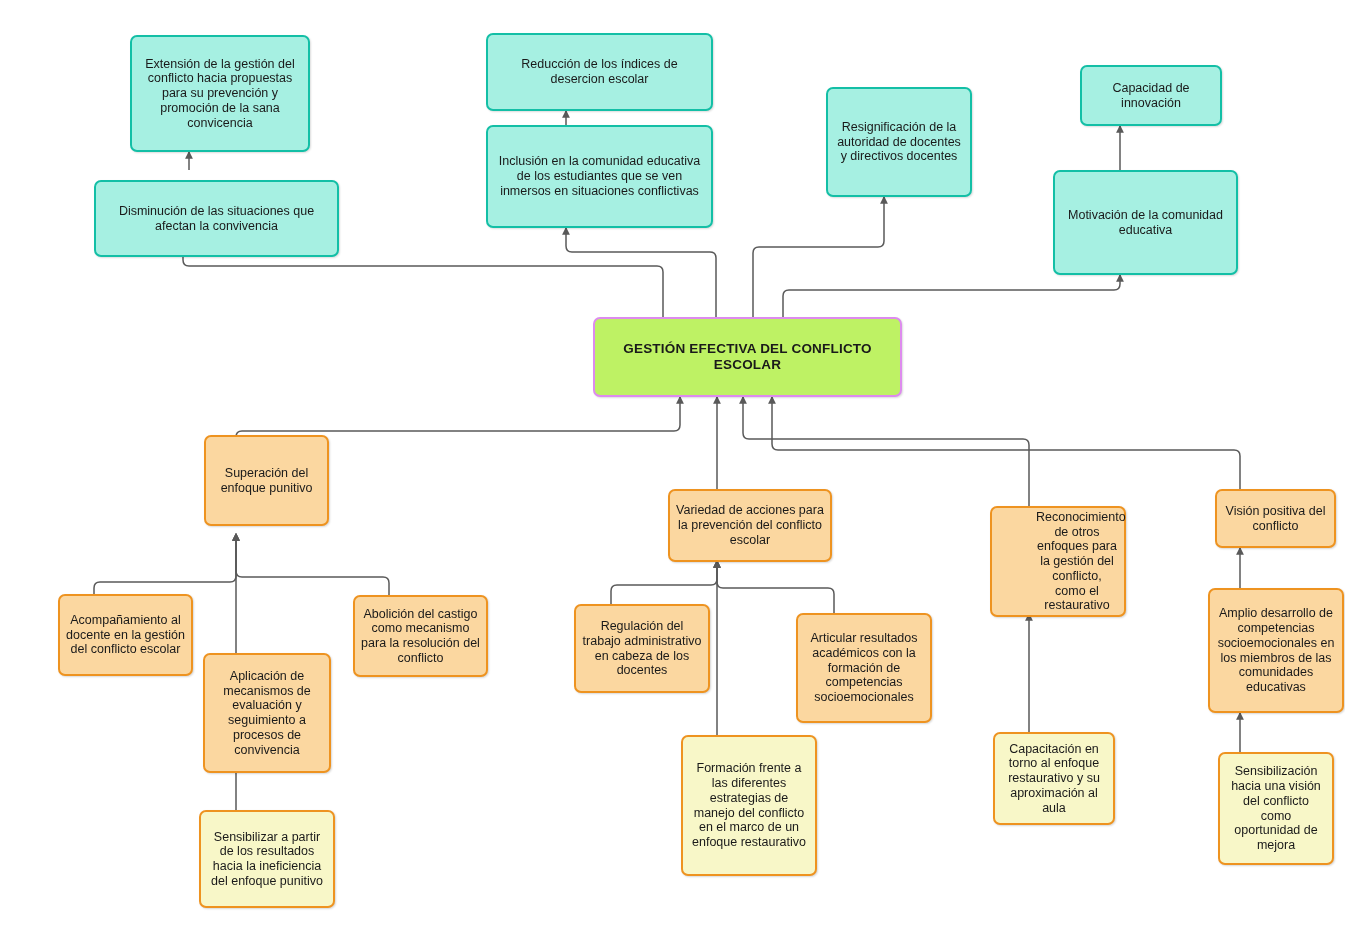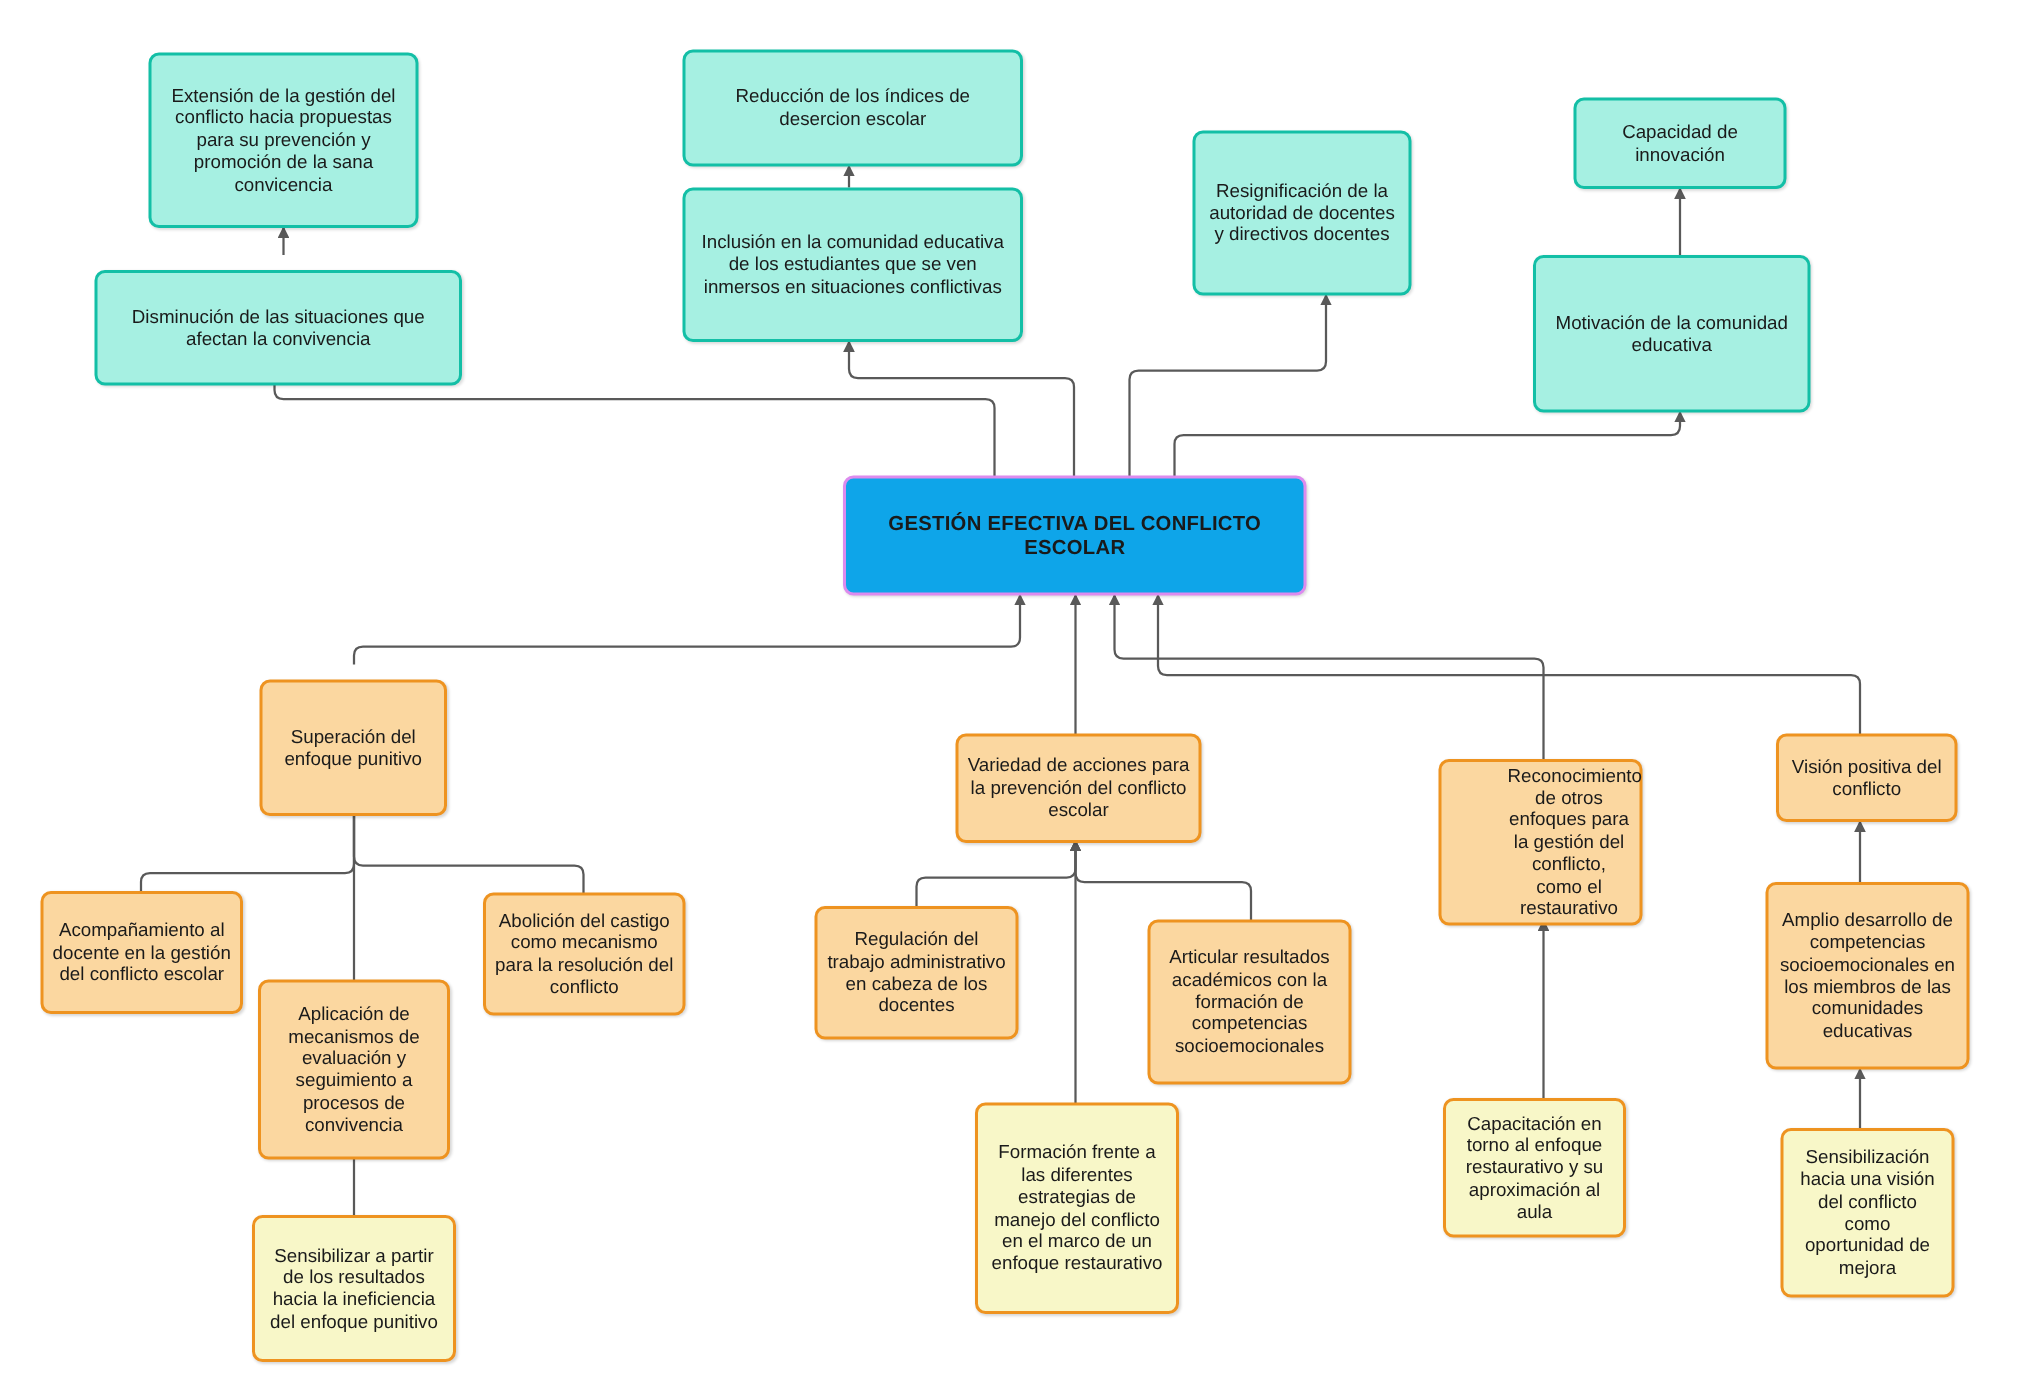--- a/index.html
+++ b/index.html
@@ -29,30 +29,31 @@
     align-items: center;
     justify-content: center;
     text-align: center;
     border-radius: 7px;
     border-width: 2px;
     border-style: solid;
     padding: 4px 6px;
     line-height: 1.18;
     color: #1a1a1a;
     z-index: 2;
+    margin-left: 31px;
   }
   .node .lbl { display: block; width: 100%; }
   .node.teal {
     background: #A6F0E2;
     border-color: #13BFA6;
     font-size: 12.5px;
     box-shadow: 1px 1px 2px rgba(0,0,0,0.14);
   }
   .node.center {
-    background: #0ea5e9;
+    background: #bef264;
     border-color: #DD8BEE;
     font-size: 13.5px;
     font-weight: bold;
     letter-spacing: 0.2px;
     box-shadow: 1px 1px 2px rgba(0,0,0,0.14);
   }
   .node.orange {
     background: #FBD7A0;
     border-color: #EE9320;
     font-size: 12.5px;
@@ -147,21 +148,21 @@
   </div>
 
   <div class="node teal" style="left:1022px; top:170px; width:185px; height:105px;">
     <span class="lbl">Motivación de la comunidad educativa</span>
   </div>
 
   <div class="node center" style="left:562px; top:317px; width:309px; height:80px;">
     <span class="lbl">GESTIÓN EFECTIVA DEL CONFLICTO ESCOLAR</span>
   </div>
 
-  <div class="node orange" style="left:173px; top:453px; width:125px; height:91px;">
+  <div class="node orange" style="left:173px; top:435px; width:125px; height:91px;">
     <span class="lbl">Superación del enfoque punitivo</span>
   </div>
 
   <div class="node orange" style="left:27px; top:594px; width:135px; height:82px;">
     <span class="lbl">Acompañamiento al docente en la gestión del conflicto escolar</span>
   </div>
 
   <div class="node orange" style="left:172px; top:653px; width:128px; height:120px;text-align:center;">
     <span class="lbl">Aplicación de mecanismos de evaluación y seguimiento a procesos de convivencia</span>
   </div>

